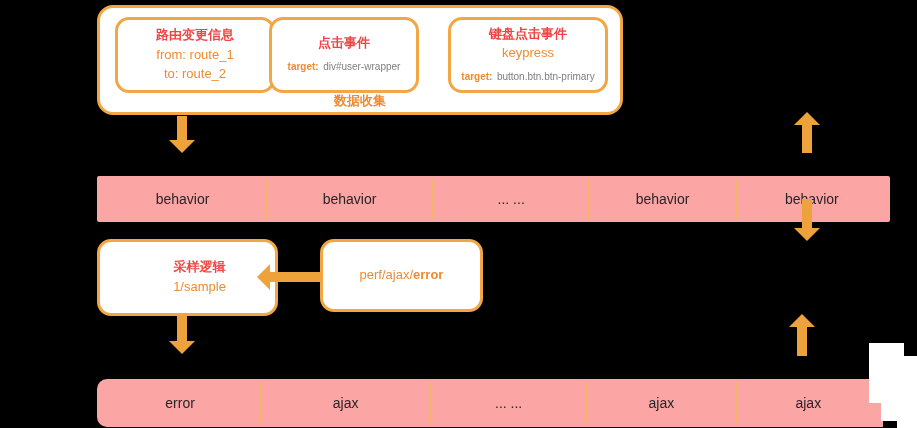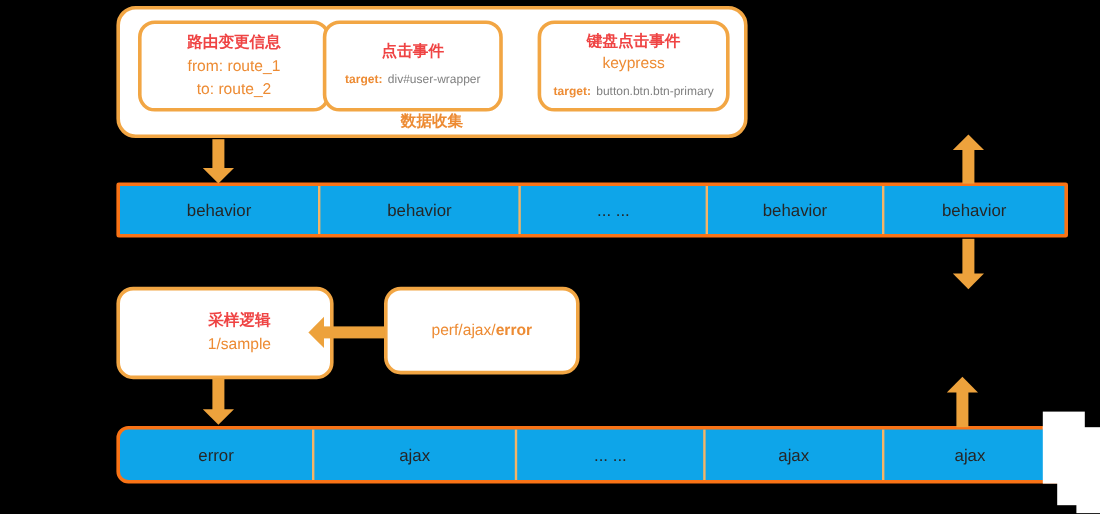--- a/index.html
+++ b/index.html
@@ -28,22 +28,22 @@
     background:#fff; border:3px solid #F2A644; border-radius:16px; box-sizing:border-box;
   }
   .group .card { position:absolute; border-radius:14px; }
   .group-caption {
     position:absolute; left:0; right:0; bottom:2px; text-align:center;
     color:#ED8B33; font-weight:bold; font-size:13px;
   }
 
   
   .bar {
-    position:absolute; display:flex; background:#0ea5e9;
-    border:3px solid #f97316; box-sizing:border-box;
+    position:absolute; display:flex; background:#fca5a5;
+    border:3px solid #fca5a5; box-sizing:border-box;margin-top:24px;
   }
   .bar .cell {
     display:flex; align-items:center; justify-content:center;
     color:#262626; font-size:14px; box-sizing:border-box;
   }
   .bar .cell + .cell { border-left:2px solid #F5B567; }
   .behavior-bar { left:97px; top:152px; width:793px; height:46px; border-radius:2px; }
   .queue-bar    { left:97px; top:355px; width:786px; height:48px; border-radius:10px 0 0 10px; }
 
   

